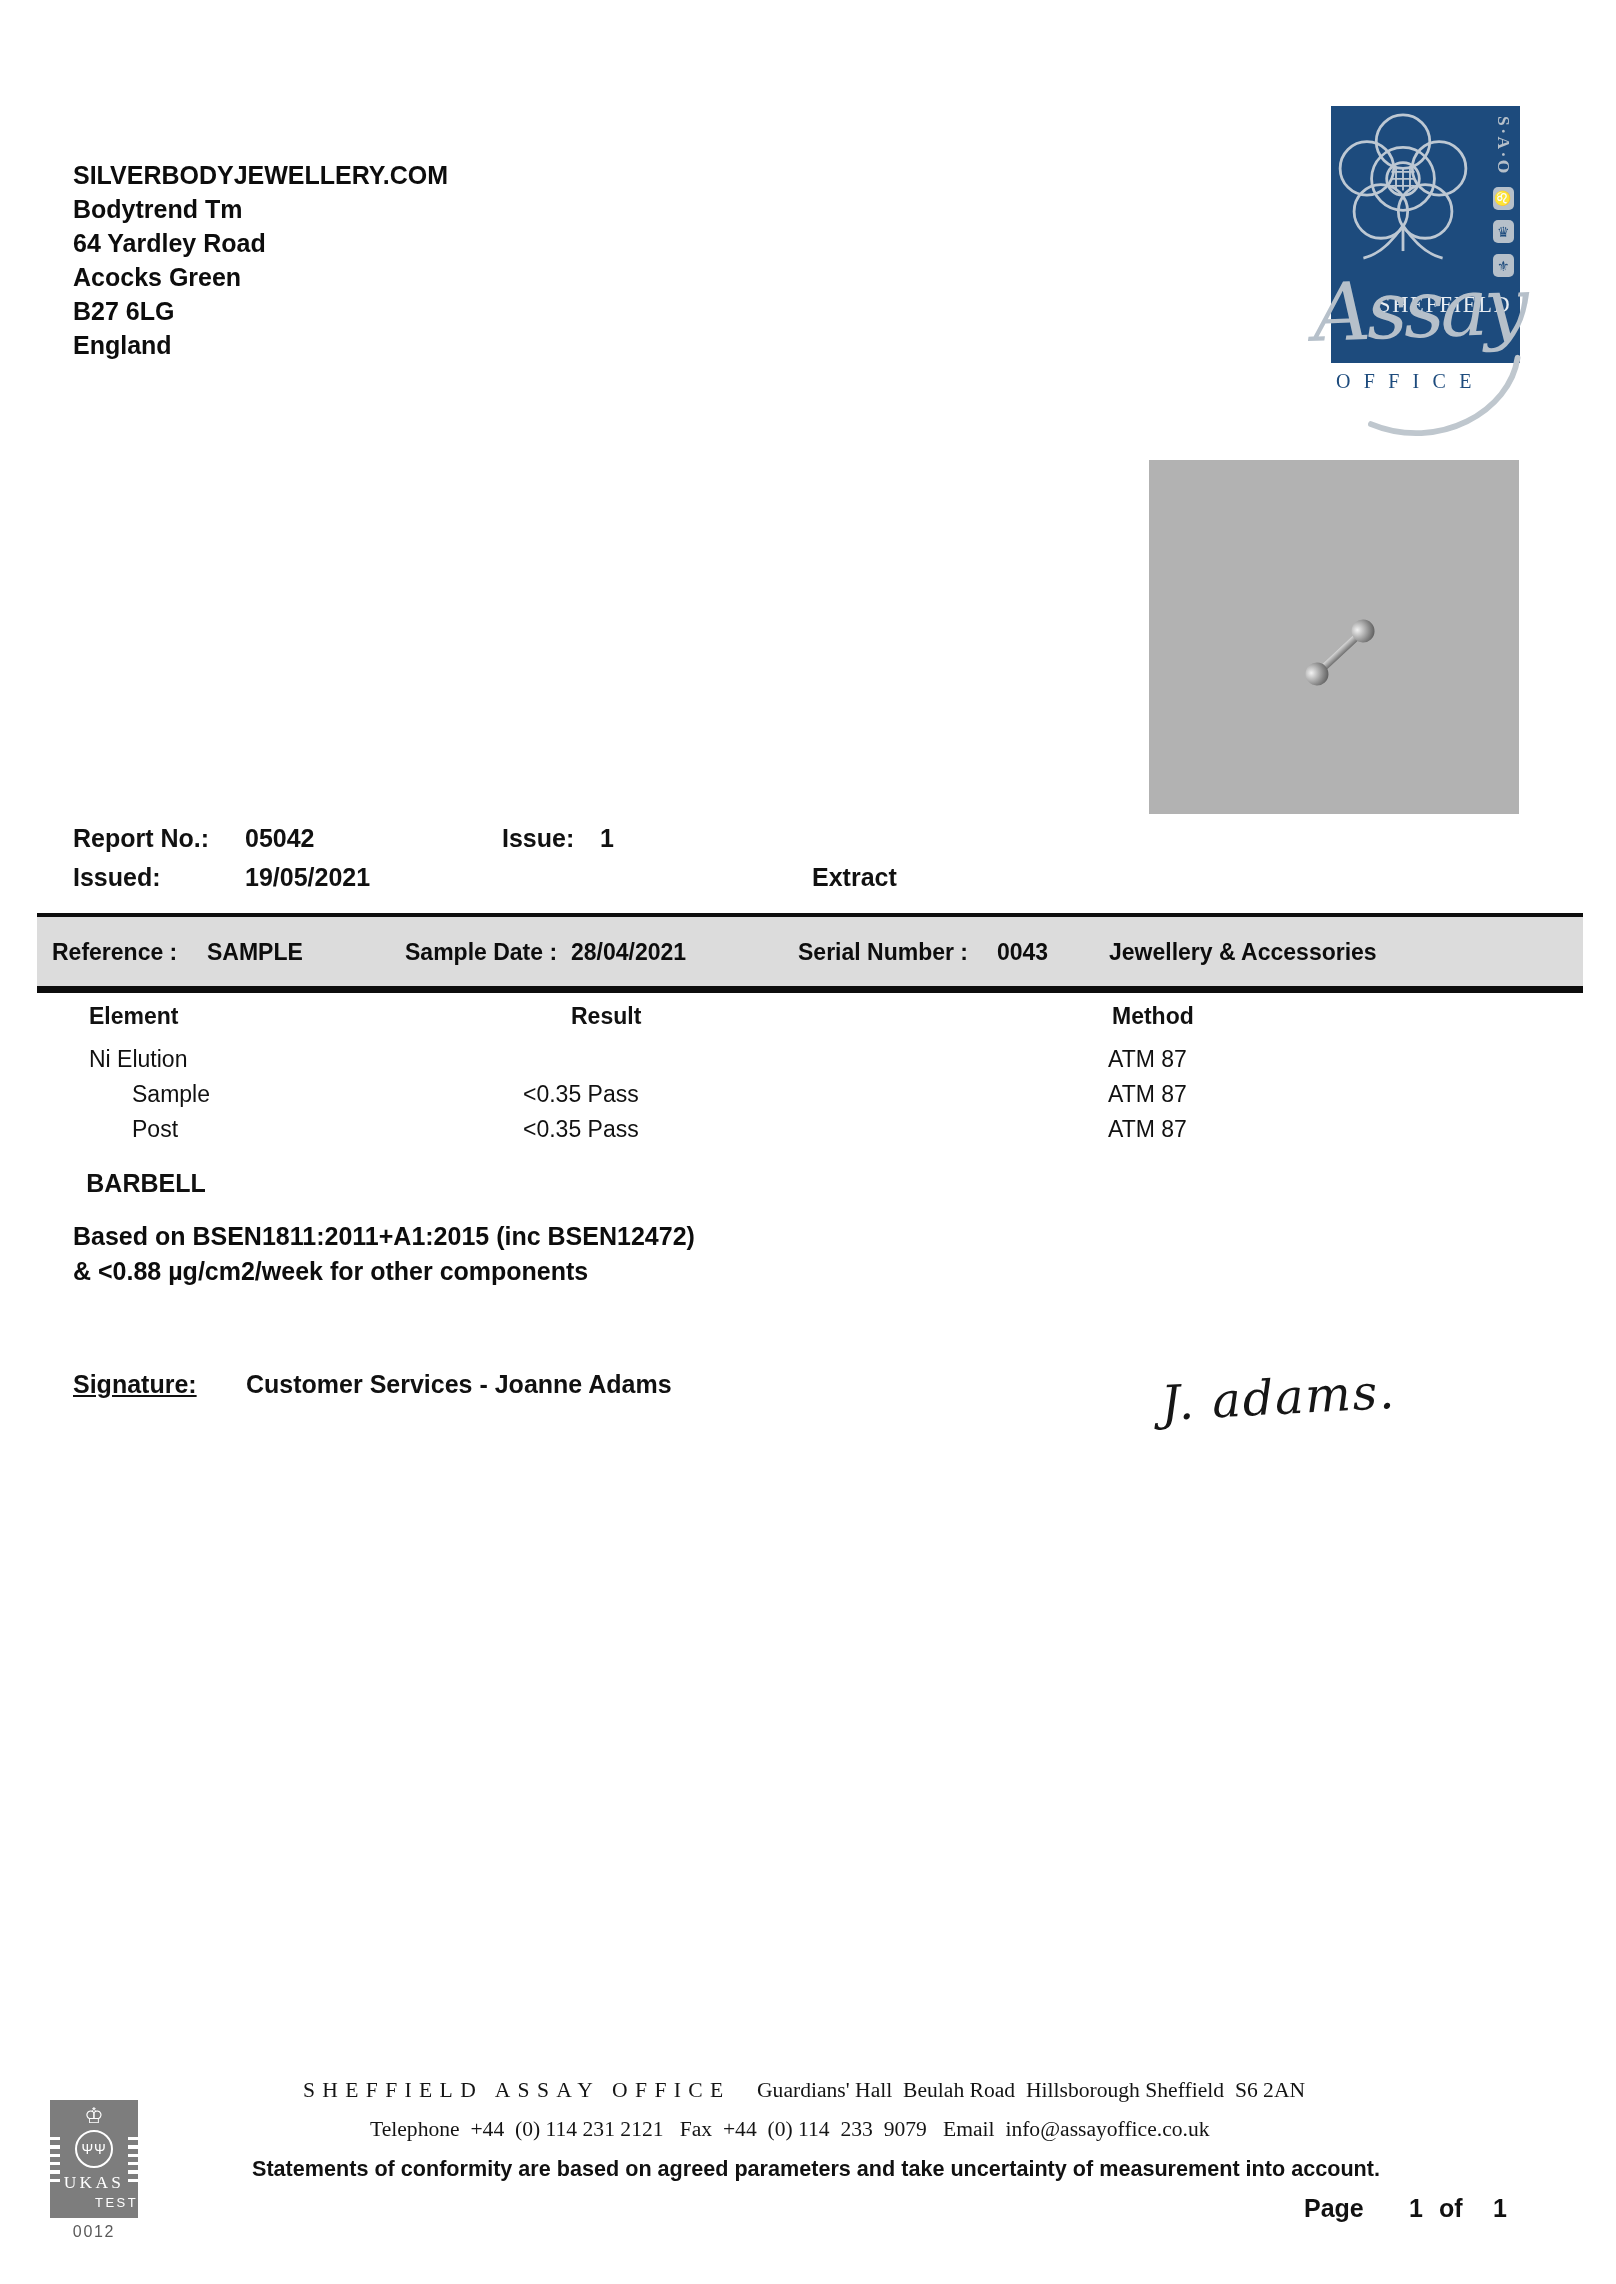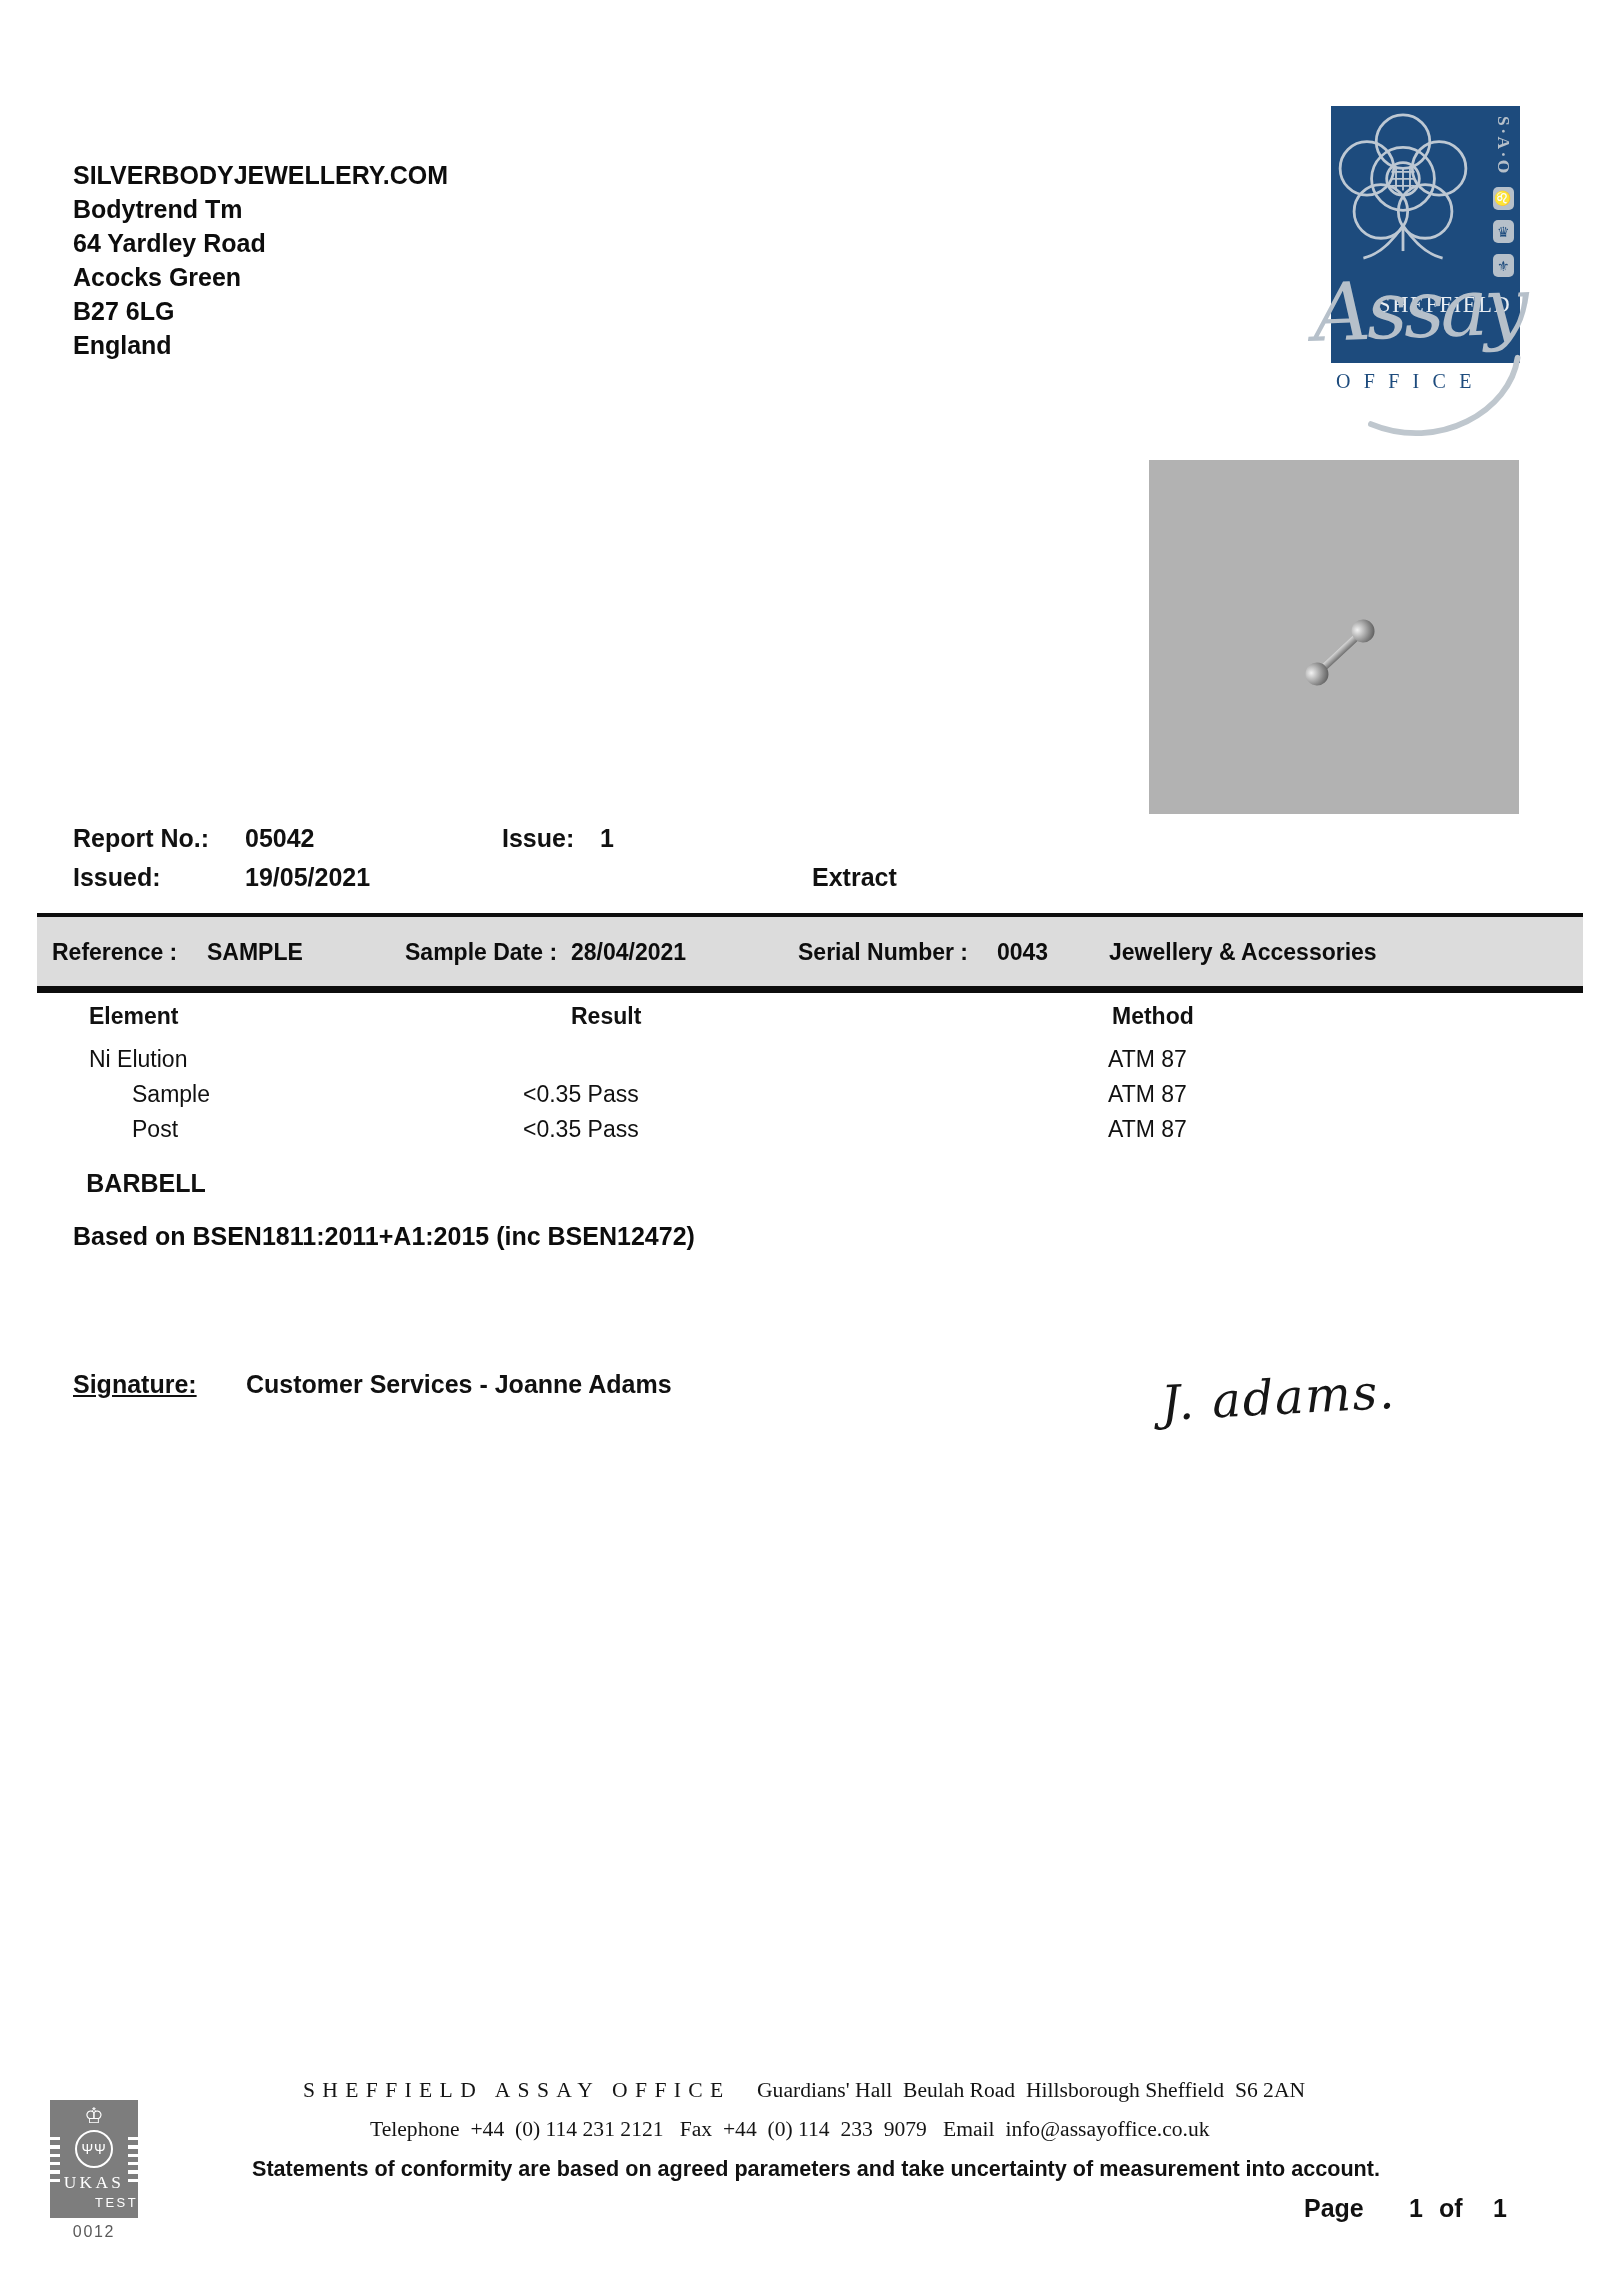--- a/index.html
+++ b/index.html
@@ -183,20 +183,21 @@
 
   <span style="left:59px;  top:113px">Post</span>
   <span style="left:450px; top:113px">&lt;0.35 Pass</span>
   <span style="left:1035px;top:113px">ATM 87</span>
 
   <span class="item-name" style="left:13.3px; top:166px">BARBELL</span>
 </div>
 
 <div class="abs notes">
   <div>Based on BSEN1811:2011+A1:2015 (inc BSEN12472)</div>
+  <div>&amp; &lt;0.88 µg/cm2/week for other components</div>
 </div>
 
 <div class="abs sig-row">
   <span>Signature:</span>
   <span class="name">Customer Services - Joanne Adams</span>
 </div>
 <div class="abs handwriting">J. adams.</div>
 
 <div class="abs footer-line f-office">SHEFFIELD ASSAY OFFICE</div>
 <div class="abs footer-line f-address pre">Guardians' Hall  Beulah Road  Hillsborough Sheffield  S6 2AN</div>

